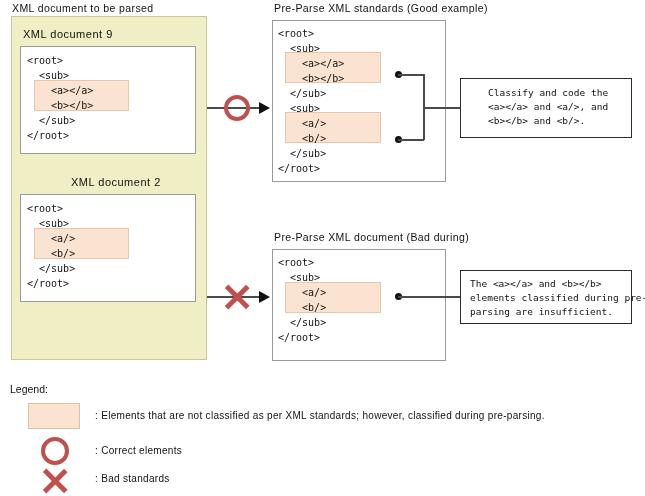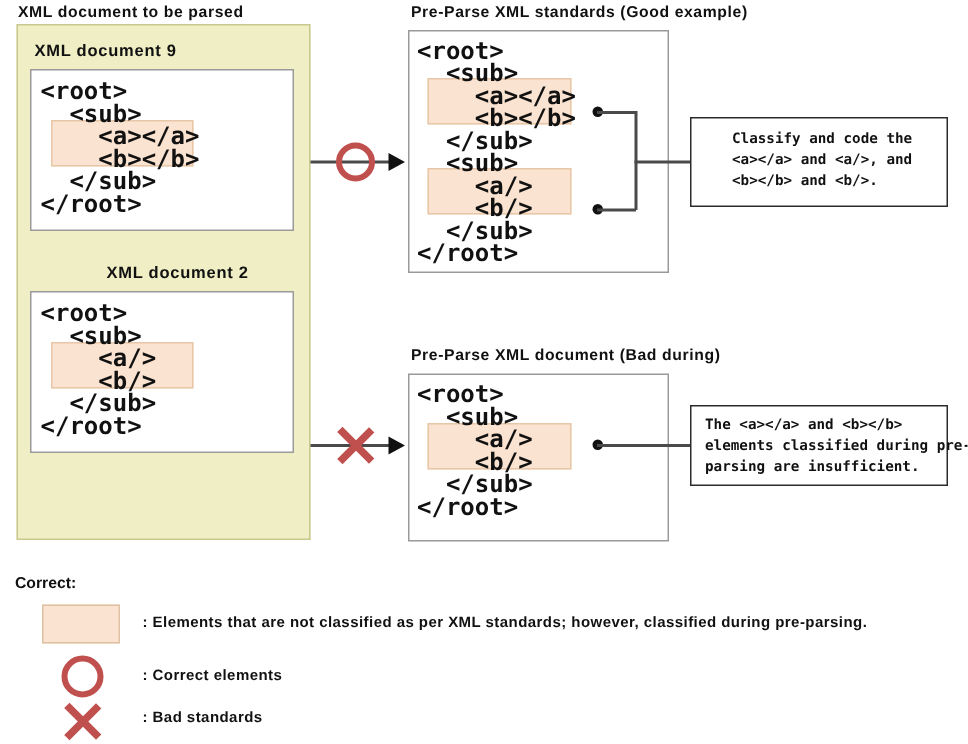--- a/index.html
+++ b/index.html
@@ -8,21 +8,21 @@
     background: #ffffff;
   }
   body {
     width: 645px;
     height: 496px;
     position: relative;
     font-family: "Liberation Sans", sans-serif;
     color: #1a1a1a;
     overflow: hidden;
   }
-  .abs { position: absolute; font-weight: bold; }
+  .abs { position: absolute; }
 
   
   .caption {
     font-size: 10.5px;
     letter-spacing: 0.4px;
     white-space: nowrap;
     color: #111;
   }
   .panel-title {
     font-size: 11px;
@@ -43,21 +43,21 @@
   }
 
   
   .code-box {
     background: #ffffff;
     border: 1px solid #9a9a9a;
     box-sizing: border-box;
   }
   .code {
     font-family: "DejaVu Sans Mono", "Liberation Mono", monospace;
-    font-size: 16px;
+    font-size: 10px;
     line-height: 15px;
     white-space: pre;
     color: #111;
   }
   
   .hl {
     background: #fae3d0;
     border: 1px solid #e8c6a8;
     box-sizing: border-box;
   }
@@ -201,21 +201,21 @@
 &lt;/root&gt;</div>
 
 <div class="abs dot" style="left:395px; top:293px;"></div>
 <div class="abs hline" style="left:398px; top:296px; width:64px;"></div>
 
 <div class="abs callout" style="left:460px; top:270px; width:172px; height:54px;"></div>
 <div class="abs callout-text" style="left:470px; top:277px;">The &lt;a&gt;&lt;/a&gt; and &lt;b&gt;&lt;/b&gt;
 elements classified during pre-
 parsing are insufficient.</div>
 
-<div class="abs legend-label" style="left:10px; top:383px;">Correct:</div>
+<div class="abs legend-label" style="left:10px; top:383px;">Legend:</div>
 
 <div class="abs legend-swatch" style="left:28px; top:403px;"></div>
 <div class="abs legend-text" style="left:95px; top:410px;">: Elements that are not classified as per XML standards; however, classified during pre-parsing.</div>
 
 <div class="abs marker-o" style="left:41px; top:437px; width:28px; height:28px;"></div>
 <div class="abs legend-text" style="left:95px; top:445px;">: Correct elements</div>
 
 <div class="abs marker-x" style="left:40px; top:466px;"></div>
 <div class="abs legend-text" style="left:95px; top:473px;">: Bad standards</div>
 

